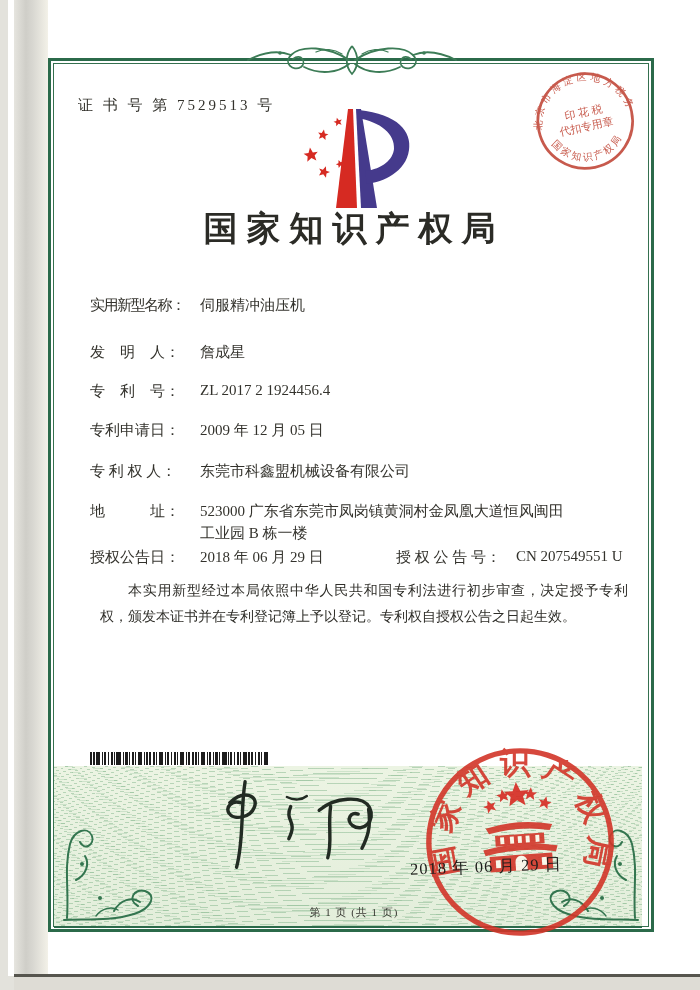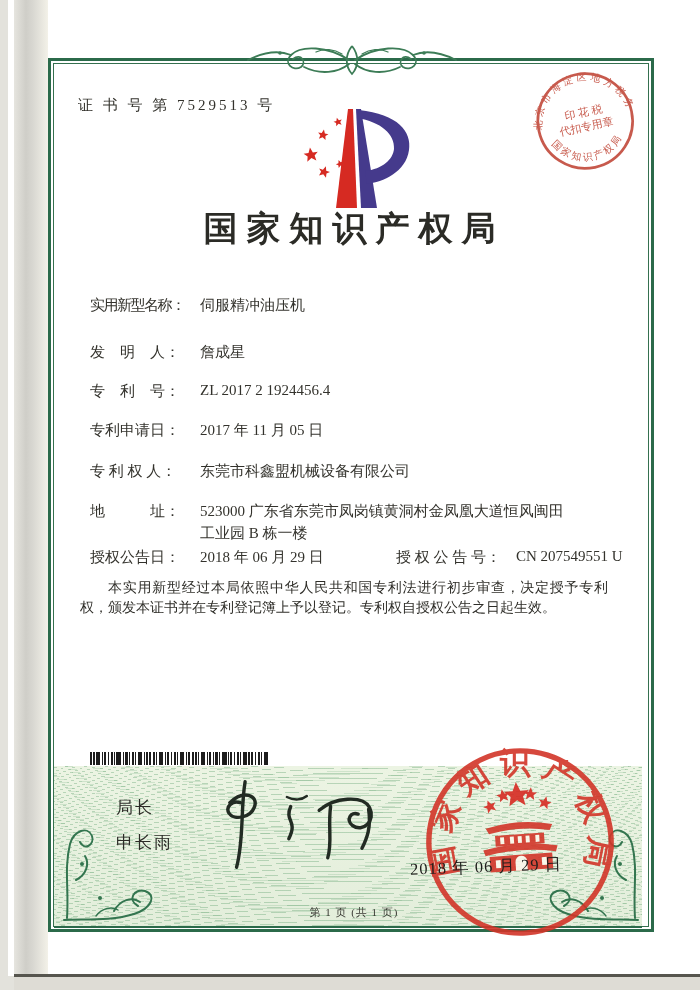--- a/index.html
+++ b/index.html
@@ -47,22 +47,22 @@
     position:absolute;left:0;right:0;top:206px;text-align:center;
     font-size:34px;font-weight:bold;letter-spacing:9px;color:#2b2b26;
   }
   .row{position:absolute;left:0;width:100%;font-size:15px;color:#33322c;}
   .row .lbl{position:absolute;left:82px;white-space:nowrap;font-family:Liberation Serif, serif;}
   .row .lbl.tight{letter-spacing:-1.5px;}
   .row .val{position:absolute;left:192px;white-space:nowrap;}
   .row .lbl2{position:absolute;left:388px;white-space:nowrap;}
   .row .val2{position:absolute;left:508px;white-space:nowrap;}
   .body-text{
-    position:absolute;left:72px;top:578px;width:528px;
-    font-size:14px;line-height:20px;color:#2f2e29;text-align:justify;
+    position:absolute;left:92px;top:578px;width:528px;
+    font-size:14px;line-height:26px;color:#2f2e29;text-align:justify;
   }
   .body-text p{margin:0;text-indent:2em;}
   .barcode{
     position:absolute;left:82px;top:752px;width:180px;height:13px;
     background:
       repeating-linear-gradient(90deg,#1d1d1d 0 1px,rgba(0,0,0,0) 1px 3px),
       repeating-linear-gradient(90deg,#1d1d1d 0 2px,rgba(0,0,0,0) 2px 7px),
       repeating-linear-gradient(90deg,rgba(0,0,0,0) 0 4px,#1d1d1d 4px 5px,rgba(0,0,0,0) 5px 11px);
   }
   .officer{position:absolute;left:108px;top:796px;font-size:17px;color:#2c2b27;
@@ -169,21 +169,21 @@
   <div class="row" style="top:343px">
     <span class="lbl">发　明　人：</span>
     <span class="val">詹成星</span>
   </div>
   <div class="row" style="top:382px">
     <span class="lbl">专　利　号：</span>
     <span class="val">ZL 2017 2 1924456.4</span>
   </div>
   <div class="row" style="top:421px">
     <span class="lbl">专利申请日：</span>
-    <span class="val">2017 年 11 月 05 日</span>
+    <span class="val">2009 年 12 月 05 日</span>
   </div>
   <div class="row" style="top:462px">
     <span class="lbl">专 利 权 人：</span>
     <span class="val">东莞市科鑫盟机械设备有限公司</span>
   </div>
   <div class="row" style="top:502px">
     <span class="lbl">地　　　址：</span>
     <span class="val">523000 广东省东莞市凤岗镇黄洞村金凤凰大道恒风闽田</span>
   </div>
   <div class="row" style="top:524px">
@@ -195,24 +195,20 @@
     <span class="lbl2">授 权 公 告 号：</span>
     <span class="val2">CN 207549551 U</span>
   </div>
 
   <div class="body-text">
     <p>本实用新型经过本局依照中华人民共和国专利法进行初步审查，决定授予专利权，颁发本证书并在专利登记簿上予以登记。专利权自授权公告之日起生效。</p>
   </div>
 
   <div class="barcode"></div>
 
-  <div class="officer">
-    <div>局长</div>
-    <div>申长雨</div>
-  </div>
 
   <svg class="signature" width="200" height="95" viewBox="0 0 200 100" fill="none" stroke="#222b23" stroke-width="3.6" stroke-linecap="round">
     <path d="M22,26 C36,12 52,18 48,30 C44,42 26,45 21,37 C17,30 25,23 33,26"></path>
     <path d="M38,4 C33,34 37,64 29,94"></path>
     <path d="M86,30 C79,46 94,44 84,64"></path>
     <path d="M82,20 C90,24 98,23 103,19" stroke-width="2.6"></path>
     <path d="M116,34 C132,20 162,18 169,31 C176,45 162,58 151,50 C144,44 149,35 157,38"></path>
     <path d="M128,30 C125,52 130,68 125,84"></path>
     <path d="M168,33 C171,52 166,64 161,74"></path>
   </svg>

